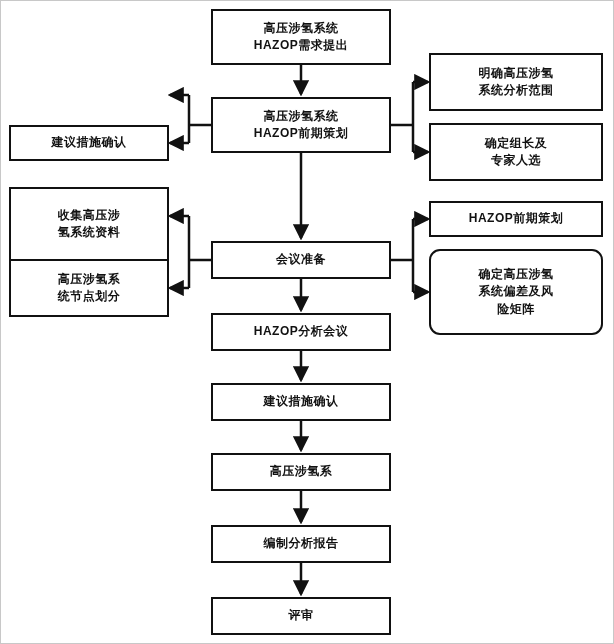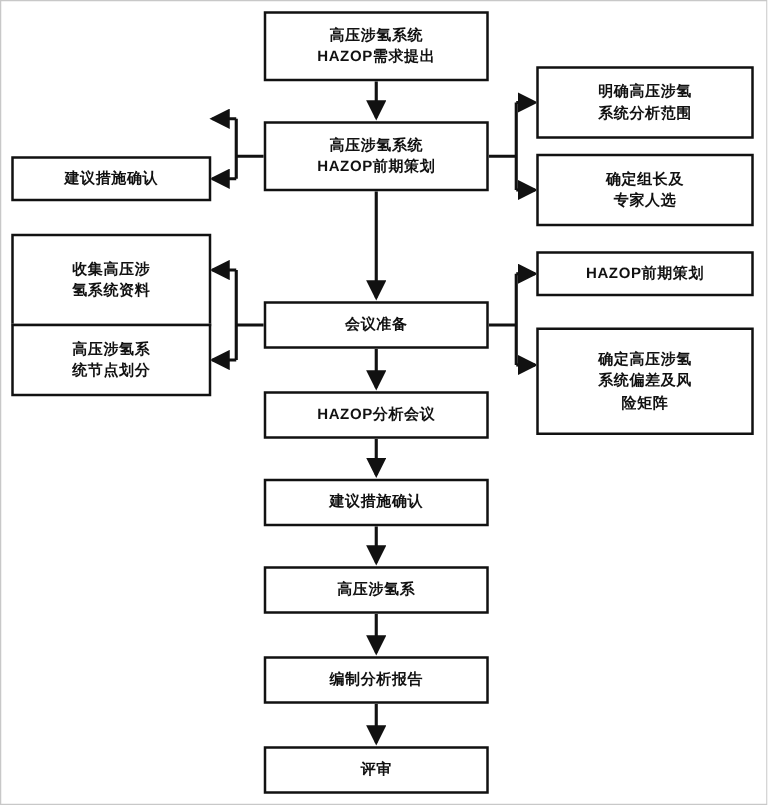--- a/index.html
+++ b/index.html
@@ -96,17 +96,17 @@
   <div class="node" style="left:8px; top:186px; width:160px; height:74px;">收集高压涉
 氢系统资料</div>
   <div class="node" style="left:8px; top:258px; width:160px; height:58px;">高压涉氢系
 统节点划分</div>
 
   <div class="node" style="left:428px; top:52px;  width:174px; height:58px;">明确高压涉氢
 系统分析范围</div>
   <div class="node" style="left:428px; top:122px; width:174px; height:58px;">确定组长及
 专家人选</div>
   <div class="node" style="left:428px; top:200px; width:174px; height:36px;">HAZOP前期策划</div>
-  <div class="node" style="left:428px; top:261px; width:174px; height:86px;">确定高压涉氢
+  <div class="node" style="left:428px; top:248px; width:174px; height:86px;border-radius:11px;">确定高压涉氢
 系统偏差及风
 险矩阵</div>
 
 </div>
 
 </body></html>

